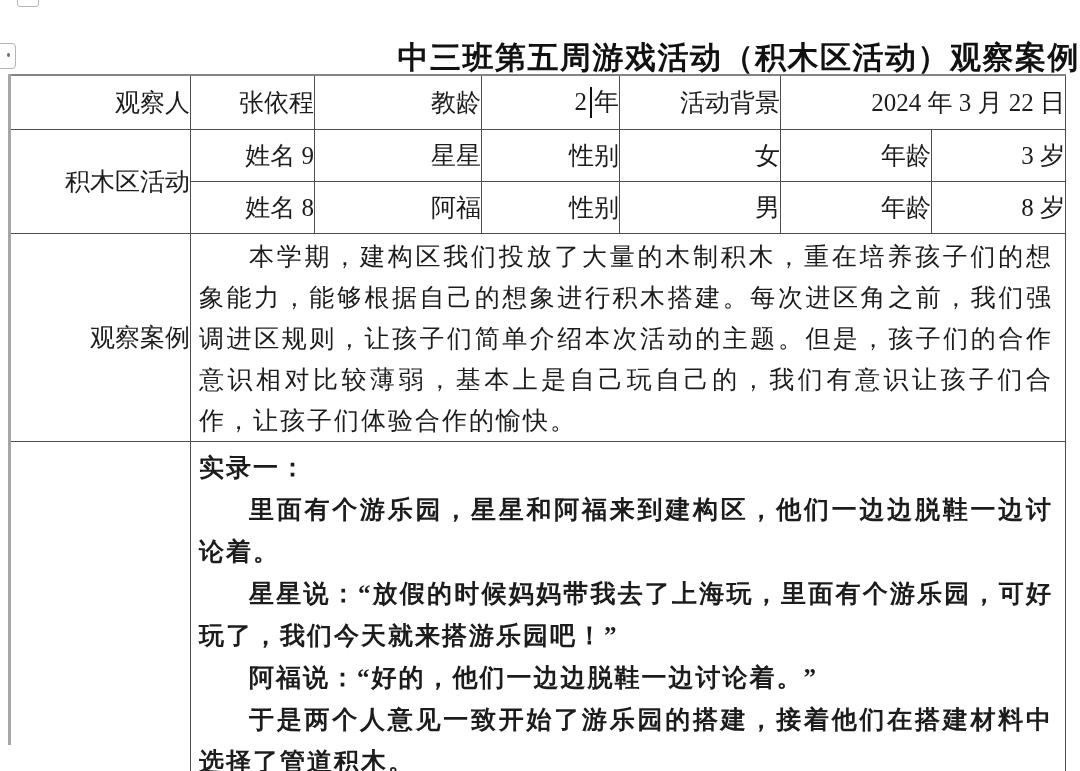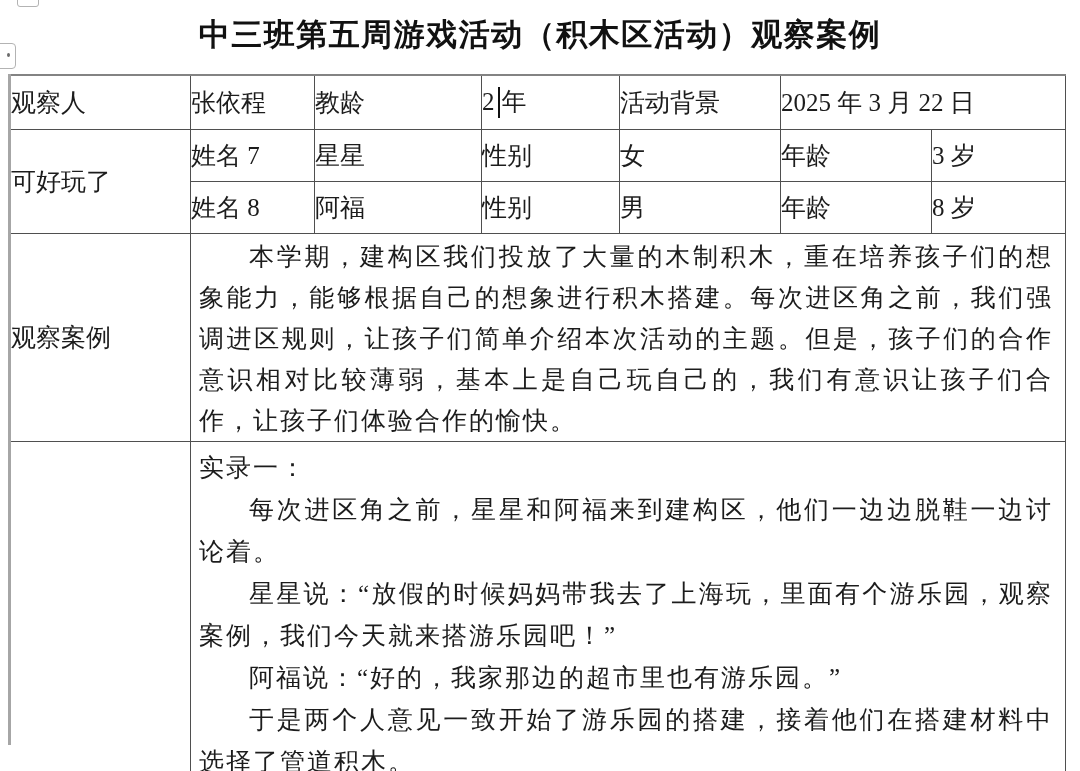--- a/index.html
+++ b/index.html
@@ -6,22 +6,22 @@
   html, body { width: 1080px; height: 771px; }
   body {
     position: relative;
     overflow: hidden;
     background: #ffffff;
     font-family: "Liberation Serif", serif;
     color: #1c1c1c;
   }
   .doc-title {
     position: absolute;
-    top: 13px; left: 0; width: 1080px;
-    text-align: center;
+    top: 36px; left: 0; width: 1080px;
+    text-align: right;
     font-size: 31px;
     font-weight: bold;
     letter-spacing: 1.5px;
     line-height: 44px;
     color: #111;
   }
   table.obs-table {
     position: absolute;
     left: 8px; top: 74px;
     width: 1056px;
@@ -29,32 +29,32 @@
     border-collapse: collapse;
     border-left: 3px solid #a6a6a6;
     border-top: 2px solid #838383;
   }
   table.obs-table td {
     border: 1.6px solid #4f4f4f;
     font-size: 25px;
     color: #1c1c1c;
     overflow: hidden;
   }
-  td.c { text-align: left; vertical-align: middle; }
+  td.c { text-align: right; vertical-align: middle; }
   td.content {
     vertical-align: top;
     padding: 2px 12px 0 8px;
     text-align: justify;
   }
   td.content p {
     line-height: 41px;
     letter-spacing: 2px;
   }
   td.content-record { padding-top: 5px; }
-  td.content-record p { line-height: 42px; }
+  td.content-record p { line-height: 42px; font-weight: bold; }
   p.indent { text-indent: 2em; }
   .caret {
     display: inline-block;
     width: 2px; height: 31px;
     background: #111;
     vertical-align: middle;
     margin: 0 2px 0 3px;
     position: relative; top: -2px;
   }
   
@@ -103,25 +103,25 @@
       <col style="width:151px">
     <col style="width:134px">
   </colgroup>
   <tbody>
       <tr style="height:54px">
     <td class="c">观察人</td>
     <td class="c">张依程</td>
     <td class="c">教龄</td>
     <td class="c"><span>2</span><span class="caret"></span><span>年</span></td>
     <td class="c">活动背景</td>
-    <td class="c" colspan="2">2025 年 3 月 22 日</td>
+    <td class="c" colspan="2">2024 年 3 月 22 日</td>
   </tr>
   <tr style="height:52px">
-    <td class="c" rowspan="2">可好玩了</td>
-    <td class="c">姓名 7</td>
+    <td class="c" rowspan="2">积木区活动</td>
+    <td class="c">姓名 9</td>
     <td class="c">星星</td>
     <td class="c">性别</td>
     <td class="c">女</td>
     <td class="c">年龄</td>
     <td class="c">3 岁</td>
   </tr>
   <tr style="height:52px">
     <td class="c">姓名 8</td>
     <td class="c">阿福</td>
     <td class="c">性别</td>
@@ -132,22 +132,22 @@
   <tr style="height:208px">
     <td class="c">观察案例</td>
     <td class="content" colspan="6">
       <p class="indent">本学期，建构区我们投放了大量的木制积木，重在培养孩子们的想象能力，能够根据自己的想象进行积木搭建。每次进区角之前，我们强调进区规则，让孩子们简单介绍本次活动的主题。但是，孩子们的合作意识相对比较薄弱，基本上是自己玩自己的，我们有意识让孩子们合作，让孩子们体验合作的愉快。</p>
     </td>
   </tr>
   <tr style="height:345px">
     <td></td>
     <td class="content content-record" colspan="6">
       <p>实录一：</p>
-      <p class="indent">每次进区角之前，星星和阿福来到建构区，他们一边边脱鞋一边讨论着。</p>
-      <p class="indent">星星说：“放假的时候妈妈带我去了上海玩，里面有个游乐园，观察案例，我们今天就来搭游乐园吧！”</p>
-      <p class="indent">阿福说：“好的，我家那边的超市里也有游乐园。”</p>
+      <p class="indent">里面有个游乐园，星星和阿福来到建构区，他们一边边脱鞋一边讨论着。</p>
+      <p class="indent">星星说：“放假的时候妈妈带我去了上海玩，里面有个游乐园，可好玩了，我们今天就来搭游乐园吧！”</p>
+      <p class="indent">阿福说：“好的，他们一边边脱鞋一边讨论着。”</p>
       <p class="indent">于是两个人意见一致开始了游乐园的搭建，接着他们在搭建材料中选择了管道积木。</p>
     </td>
   </tr>
 </tbody>
   </table>
 
 <div class="border-cover"></div>
 
 </body></html>

